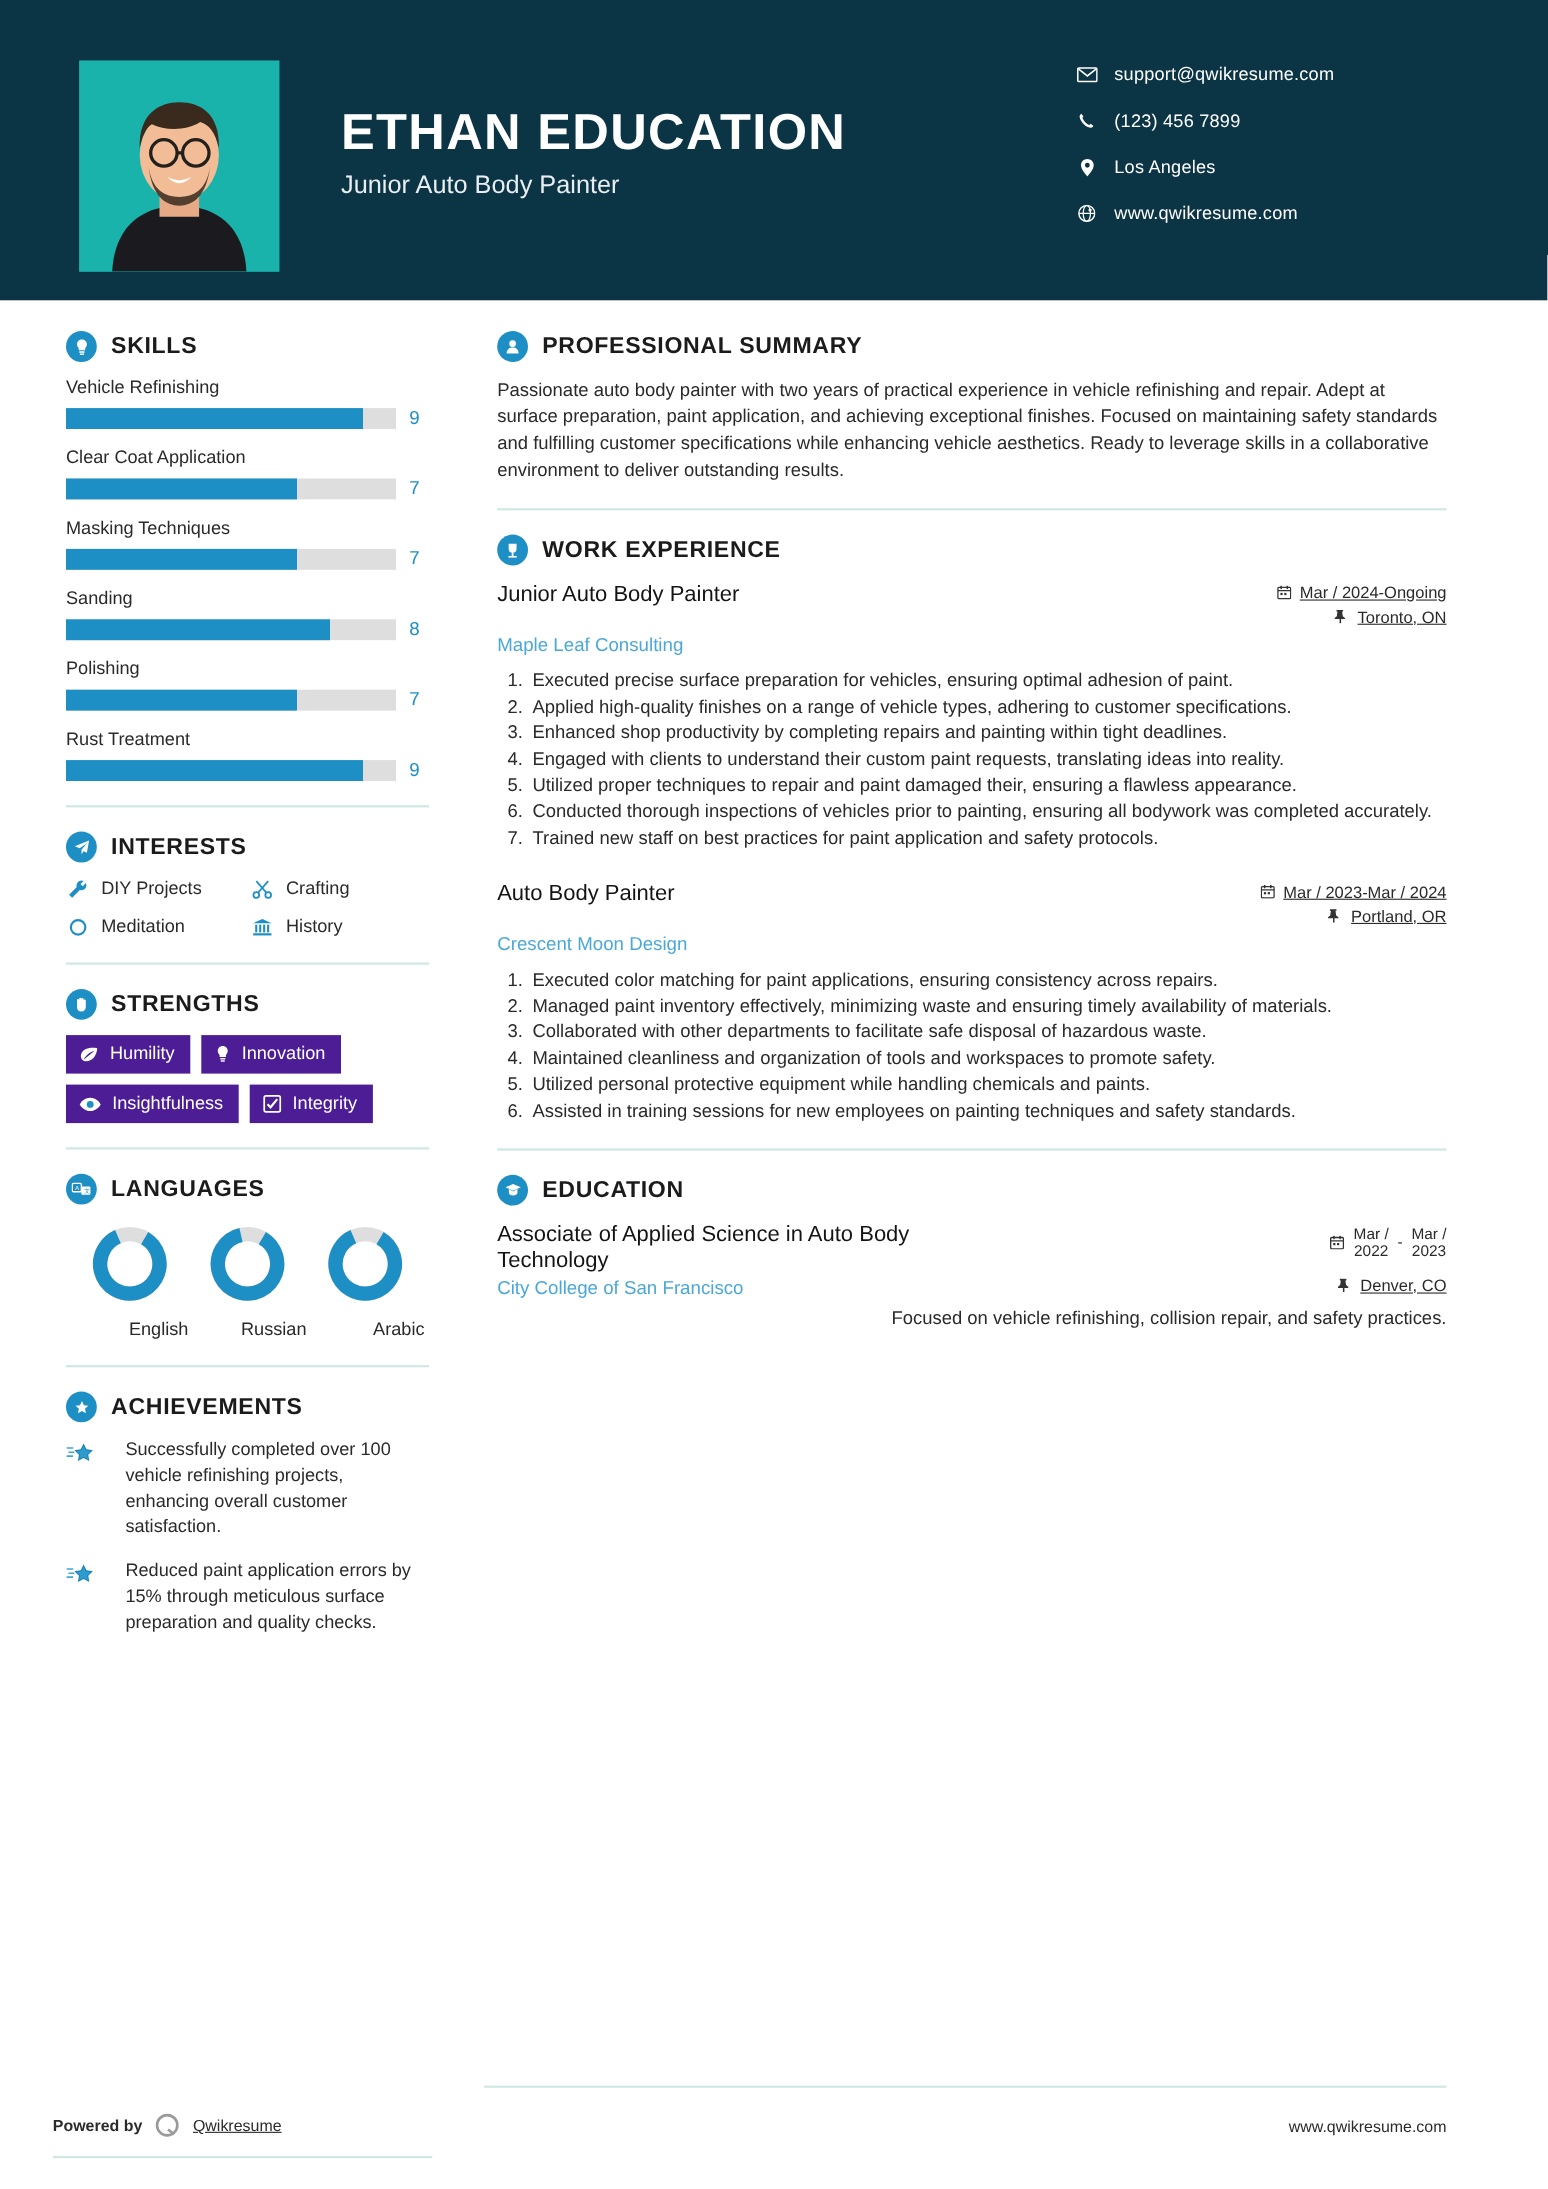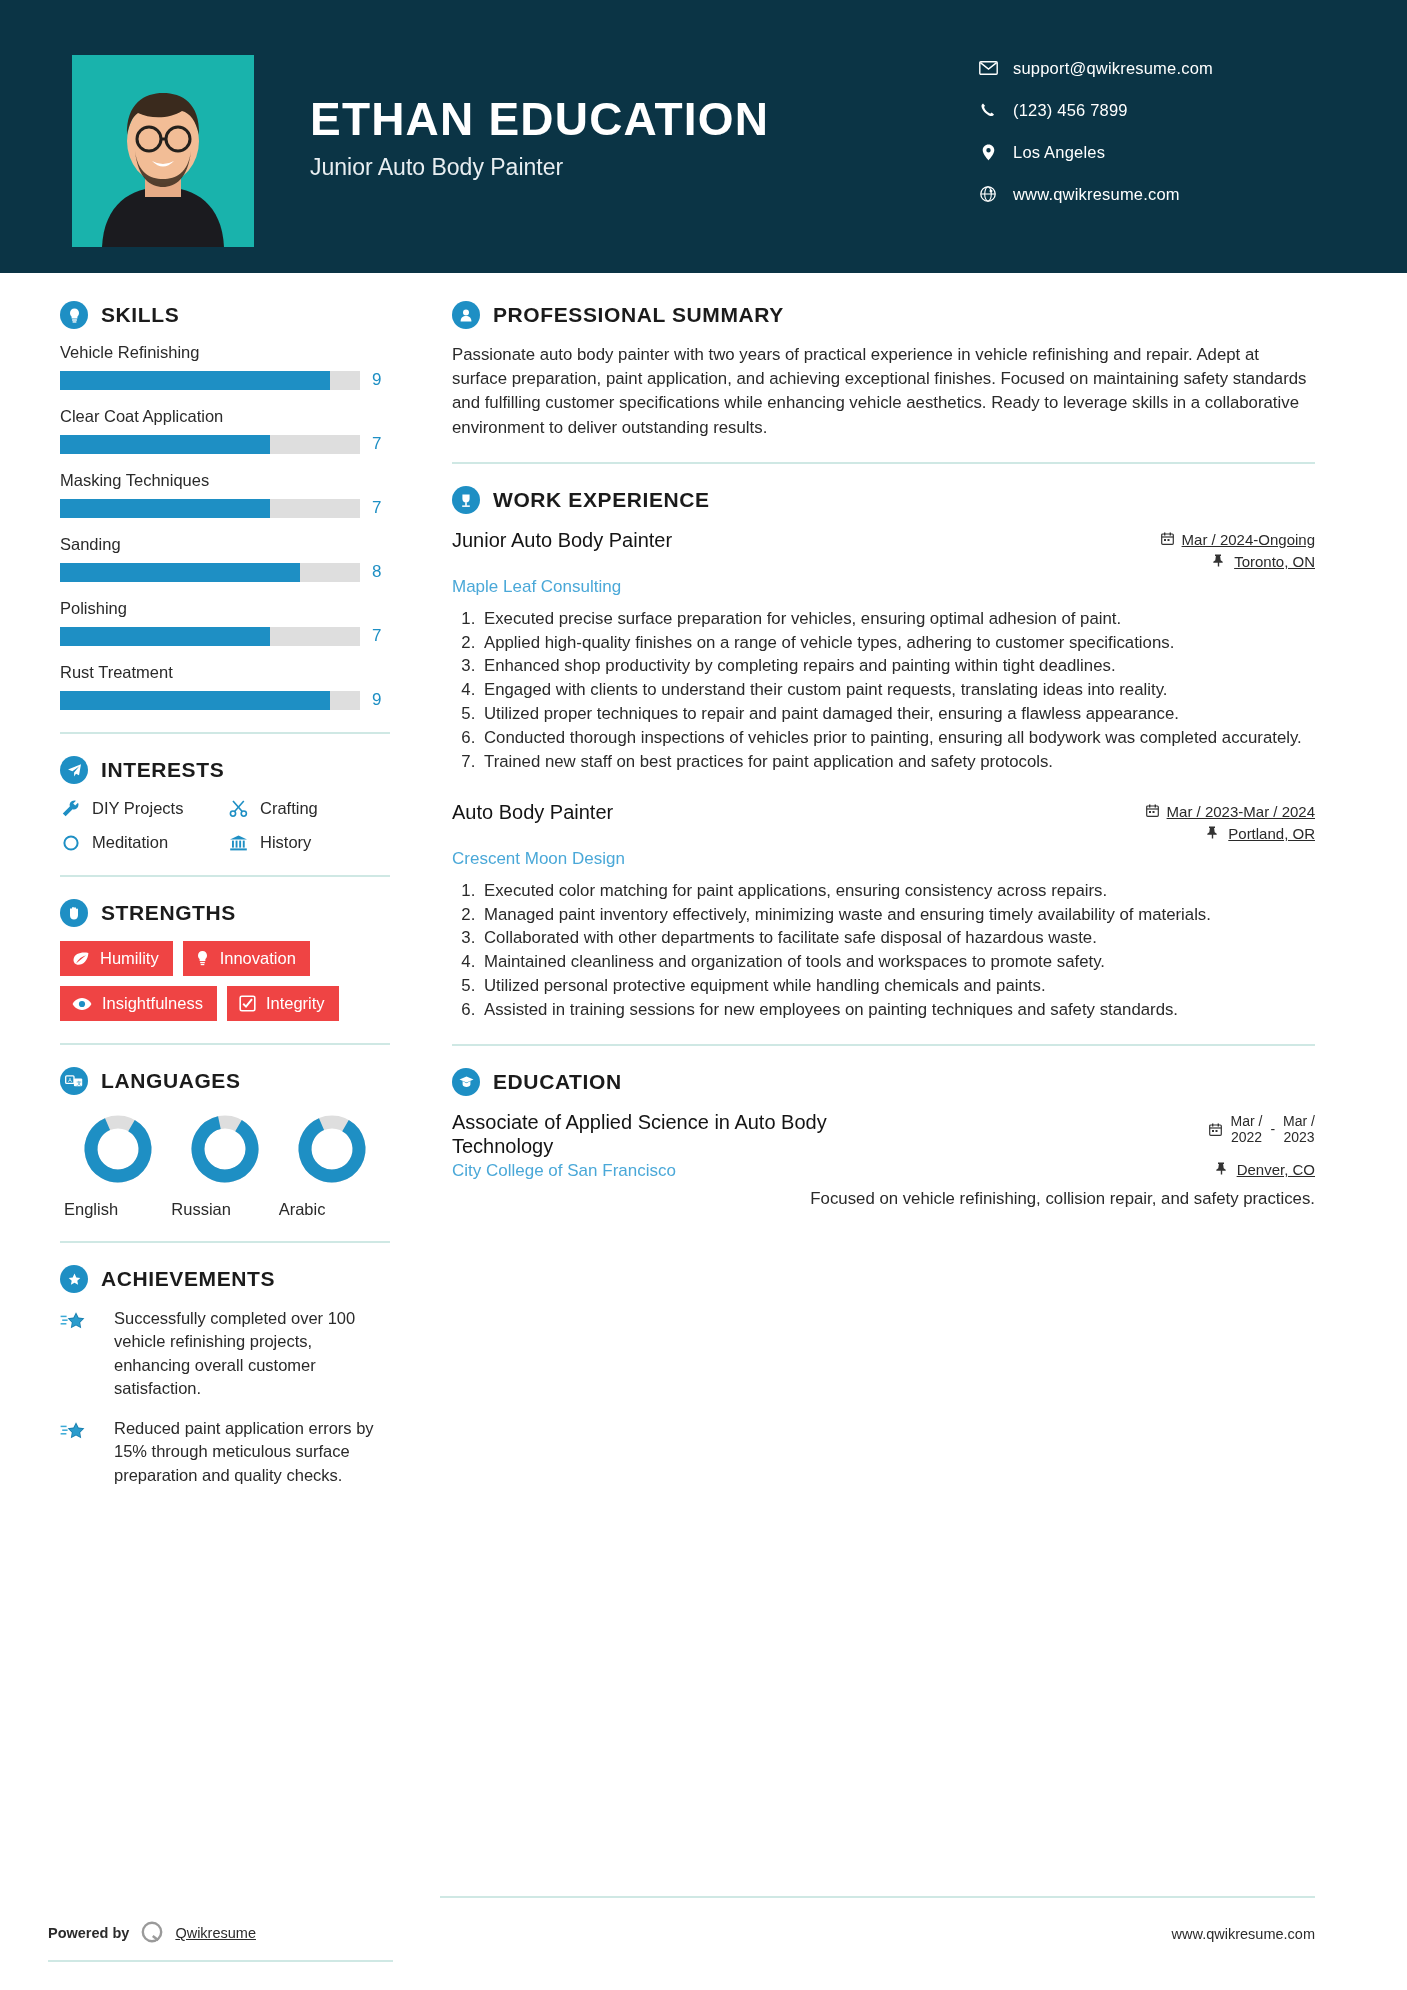--- a/index.html
+++ b/index.html
@@ -157,39 +157,39 @@
   .interest-ico svg { display:block; }
 
   
   .strength-grid {
     display: flex;
     flex-wrap: wrap;
     gap: 10px;
     margin-top: 4px;
   }
   .strength-chip {
-    background: #ef4444;
+    background: #4c1d95;
     color: #ffffff;
     padding: 8px 14px 8px 12px;
     display: flex;
     align-items: center;
     gap: 10px;
     font-size: 16.5px;
   }
   .strength-ico { display:flex; align-items:center; }
   .strength-ico svg { display:block; }
 
   
   .lang-row {
     display: flex;
     justify-content: space-between;
     margin-top: 14px;
     padding: 0 4px;
   }
-  .lang-item { text-align: left; width: 110px; }
+  .lang-item { text-align: right; width: 110px; }
   .lang-donut { display:block; margin: 0 auto; }
   .lang-label {
     margin-top: 11px;
     font-size: 16.5px;
     color: #2a2a2a;
   }
 
   
   .ach-item {
     display: flex;

